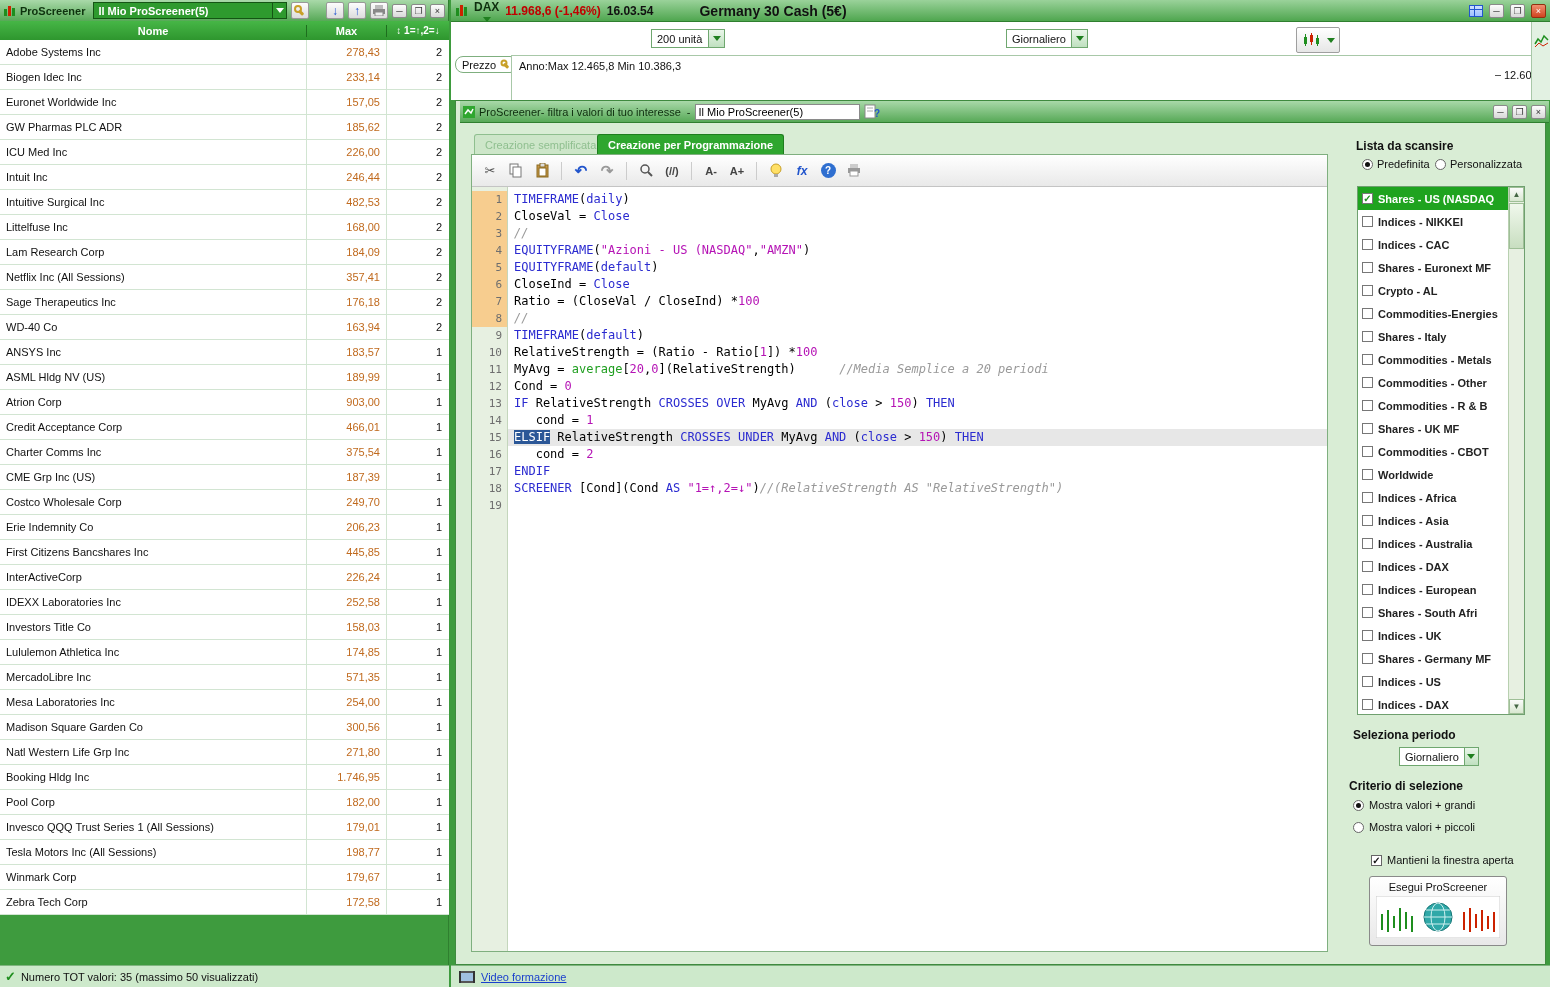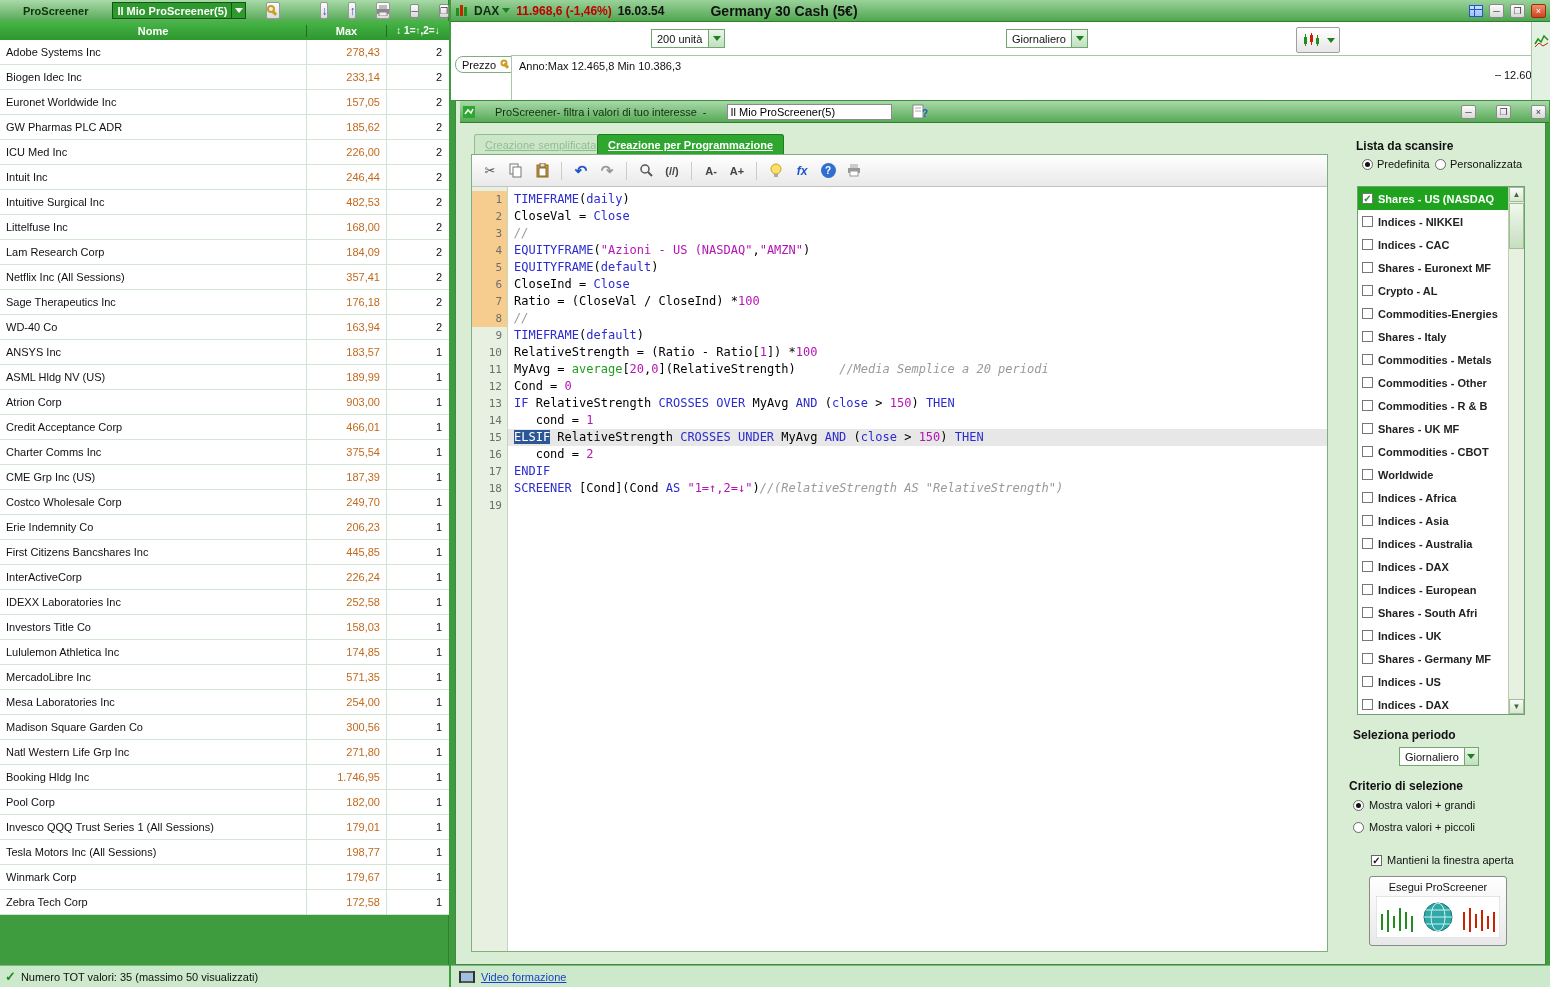--- a/index.html
+++ b/index.html
@@ -1,21 +1,21 @@
 <!DOCTYPE html>
 <html><head>
 <meta charset="utf-8">
 <style>
   * { box-sizing: border-box; margin: 0; padding: 0; }
   html,body { width:1550px; height:987px; overflow:hidden; }
   body { font-family:"Liberation Sans", sans-serif; font-size:11px; color:#111; }
   .desktop { position:relative; width:1550px; height:987px; background:#3E9B3E; }
 
   
-  .titlebar { display:flex; align-items:center; gap:20px; height:22px;
+  .titlebar { display:flex; align-items:center; gap:4px; height:22px;
     background:linear-gradient(#A9D9A9,#57A957); border-bottom:1px solid #2F7F2F; padding:0 3px; }
   .winbtn { width:15px; height:14px; background:linear-gradient(#FDFDFD,#D8D8D8);
     border:1px solid #8A8A8A; font-size:9px; line-height:12px; text-align:center; color:#333; border-radius:2px; }
   .winbtn.close-red { background:linear-gradient(#F08F6F,#D0431F); color:#fff; border-color:#903010; }
   .sel-box { display:flex; align-items:center; background:#fff; border:1px solid #6FA76F; height:19px; font-size:11px; }
   .sel-box .sel-txt { padding:0 5px; flex:1; white-space:nowrap; }
   .sel-arrow { width:16px; height:100%; background:linear-gradient(#EAF6EA,#BFE0BF);
     border-left:1px solid #6FA76F; display:flex; align-items:center; justify-content:center; }
   .tri-down { width:0; height:0; border-left:4px solid transparent; border-right:4px solid transparent; border-top:5px solid #1F7F1F; }
 
@@ -41,21 +41,21 @@
   .tmax { width:80px; text-align:right; padding-right:6px; color:#C06A1E; border-right:1px solid #D2E5D2; height:100%; display:flex; align-items:center; justify-content:flex-end; }
   .tcond { flex:1; text-align:right; padding-right:7px; }
   .lw-status { position:absolute; left:0; top:965px; width:449px; height:22px; background:#CDE9CB; border-top:1px solid #7FB57F;
     display:flex; align-items:center; gap:5px; padding-left:5px; }
   .check-green { color:#1E8E1E; font-weight:bold; font-size:13px; }
 
   
   .right-area { position:absolute; left:451px; top:0; width:1099px; height:987px; }
   .dax-bar { position:absolute; left:0; top:0; width:1099px; height:22px;
     background:linear-gradient(#9AD29A,#4FA64F); border-bottom:1px solid #2F7F2F; display:flex; align-items:center; gap:6px; padding:0 4px; }
-  .dax-sym { font-weight:bold; font-size:12px; color:#0E2E0E; display:flex; align-items:center; gap:3px; }
+  .dax-sym { font-weight:bold; font-size:12px; color:#0E2E0E; display:flex; align-items:center; gap:3px;flex-direction:column; }
   .dax-quote { color:#C00000; font-weight:bold; font-size:12px; }
   .dax-time { font-weight:bold; font-size:12px; color:#111; }
   .dax-name { font-weight:bold; font-size:14px; color:#111;margin-left:40px; }
   .grid-icon { width:14px; height:12px; border:1px solid #2255CC;
     background:linear-gradient(#CFE0FF,#9FC0FF); position:relative; }
   .grid-icon::before { content:""; position:absolute; left:0; top:3px; width:100%; height:1px; background:#2255CC; }
   .grid-icon::after { content:""; position:absolute; left:4px; top:0; width:1px; height:100%; background:#2255CC; }
 
   .chart-zone { position:absolute; left:0; top:22px; width:1080px; height:78px; background:#fff; }
   .right-strip { position:absolute; left:1080px; top:22px; width:19px; height:78px; background:#E2F1E2; border-left:1px solid #A8C8A8; }
@@ -71,21 +71,21 @@
   .tick { display:inline-block; width:6px; height:1px; background:#555; }
   .wrench-svg, .mini-icon-svg { display:block; }
 
   
   .pro-win { position:absolute; left:4px; top:100px; width:1091px; height:865px; background:#D9EDD5; border:1px solid #3F8A3F; }
   .pro-title { position:absolute; left:4px; top:0; width:100%; }
   .pro-title .t-text { font-size:11px; color:#0E2E0E; white-space:pre; }
   .name-input { width:165px; height:16px; border:1px solid #8A8A8A; font-size:11px; padding:0 3px; font-family:"Liberation Sans",sans-serif; }
 
   .tab { position:absolute; height:20px; display:flex; align-items:center; justify-content:center; font-size:11px;
-    border:1px solid #8FBF8F; border-bottom:none; border-radius:3px 3px 0 0; padding:0 10px;text-decoration:underline; }
+    border:1px solid #8FBF8F; border-bottom:none; border-radius:3px 3px 0 0; padding:0 10px; }
   .tab-inactive { left:18px; top:33px; background:#CDE6C9; color:#8FBF8F; }
   .tab-active { left:141px; top:33px; background:#2FA62F; color:#fff; font-weight:bold; border-color:#1E7E1E; }
 
   .editor { position:absolute; left:15px; top:53px; width:857px; height:798px; border:1px solid #7FAF7F; background:#fff; display:flex; flex-direction:column; }
   .toolbar { height:32px; background:linear-gradient(#FFFFFF,#E9E9E9); border-bottom:1px solid #C4C4C4;
     display:flex; align-items:center; gap:6px; padding:0 8px; flex-shrink:0; }
   .tb-ico { width:20px; height:20px; display:flex; align-items:center; justify-content:center; font-size:13px; color:#555; }
   .tb-sep { width:1px; height:18px; background:#CCC; margin:0 3px; }
   .tb-txt { font-size:11px; font-weight:bold; color:#444; }
   .fx-txt { font-style:italic; color:#2255CC; font-weight:bold; font-size:12px; }

